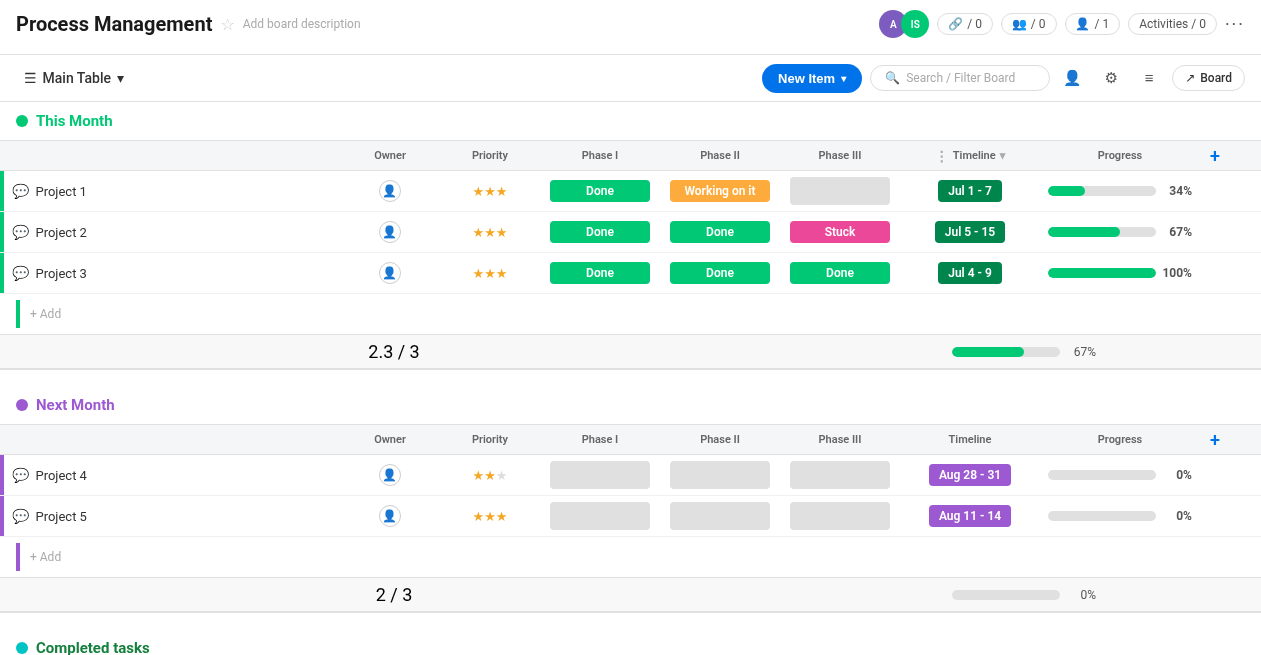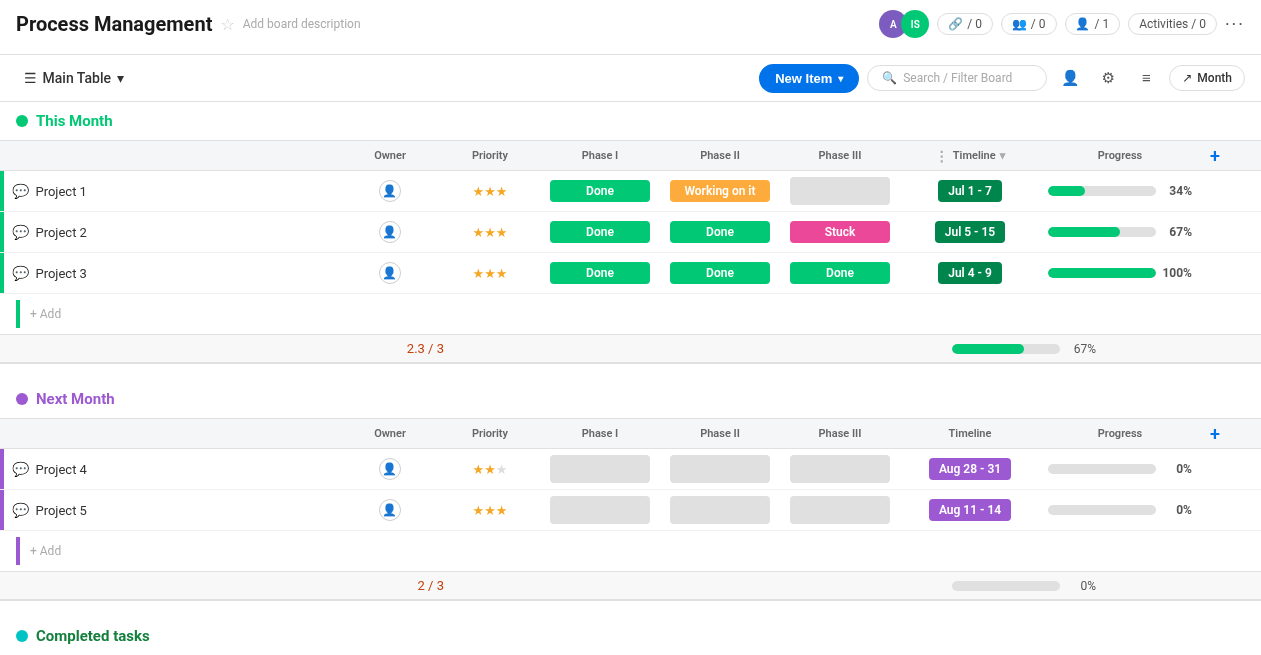--- a/index.html
+++ b/index.html
@@ -72,21 +72,21 @@
     .progress-bar-fill { height: 100%; background: #00c875; border-radius: 5px; }
     .progress-pct { font-size: 12px; color: #555; min-width: 30px; text-align: right; }
     .row-add { width: 30px; min-width: 30px; display: flex; justify-content: center; align-items: center; }
 
     
     .add-row { display: flex; align-items: center; padding: 6px 16px; color: #aaa; font-size: 12px; cursor: pointer; gap: 6px; }
 
     
     .summary-row { display: flex; align-items: center; padding: 6px 0; background: #f8f8f8; border-top: 1px solid #e0e0e0; border-bottom: 2px solid #e0e0e0; }
     .summary-spacer { width: 340px; min-width: 340px; }
-    .summary-priority { width: 100px; min-width: 100px; text-align: right; font-size: 13px; color: #c2410c; }
+    .summary-priority { width: 100px; min-width: 100px; text-align: center; font-size: 18px; color: #000000; }
     .summary-phases { width: 360px; min-width: 360px; }
     .summary-timeline { width: 140px; min-width: 140px; }
     .summary-progress { width: 160px; min-width: 160px; display: flex; align-items: center; gap: 6px; padding: 0 8px; }
 
     
     .section-gap { height: 16px; }
 
     .col-headers-add { display: flex; align-items: center; justify-content: center; width: 30px; min-width: 30px; }
     .add-group-col { color: #0073ea; font-size: 18px; cursor: pointer; }
   </style>
@@ -134,21 +134,21 @@
     </button>
     <div class="search-box">
       <span>🔍</span>
       <span>Search / Filter Board</span>
     </div>
     <div class="toolbar-icon-btn">👤</div>
     <div class="toolbar-icon-btn">⚙</div>
     <div class="toolbar-icon-btn">≡</div>
     <div class="share-btn">
       <span>↗</span>
-      <span>Month</span>
+      <span>Board</span>
     </div>
   </div>
 </div>
 
 <div class="main-content" id="main-content">
 <div class="group-section">
     <div class="group-header">
       <div class="group-dot" style="background:#00c875"></div>
       <span class="group-title green">This Month</span>
     </div>

